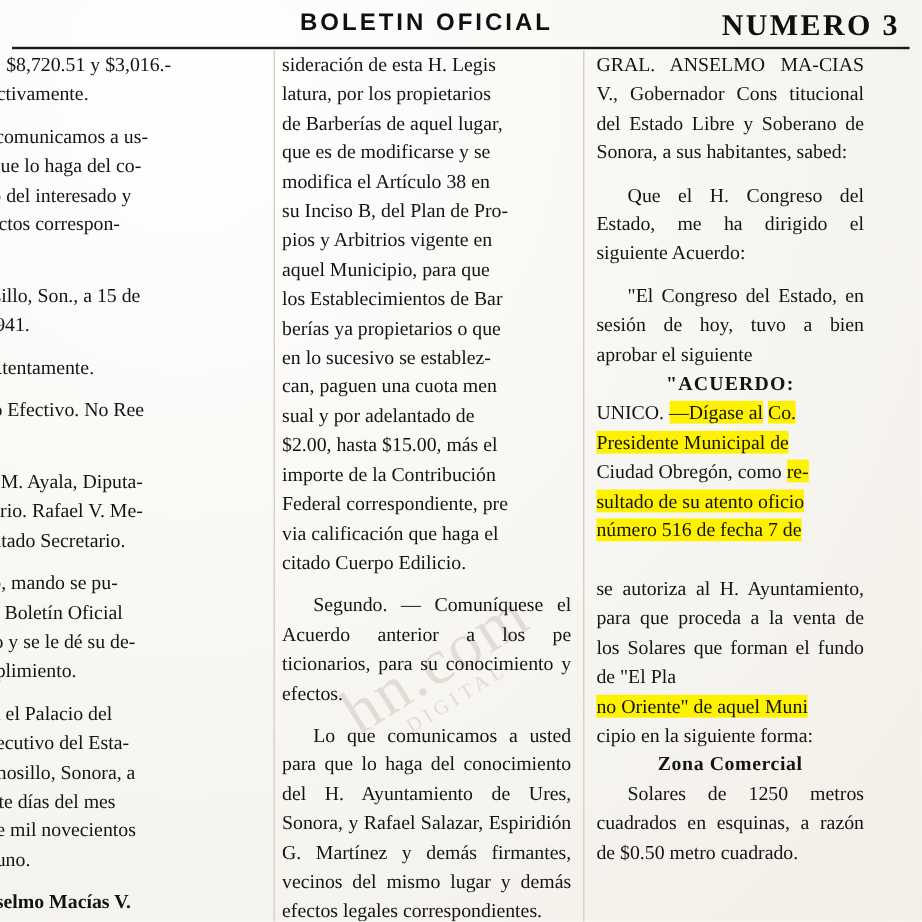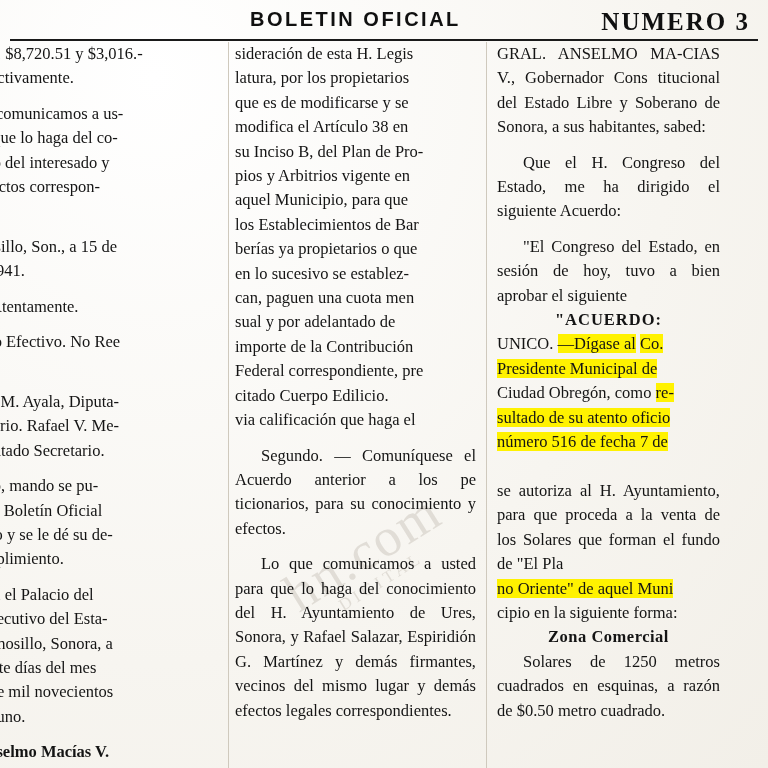--- a/index.html
+++ b/index.html
@@ -204,34 +204,36 @@
         <p class="p">ta y uno.</p>
         <div class="gap"></div>
         <p class="p bold">. Anselmo Macías V.</p>
         <p class="p">rio. de Gobierno,</p>
       </div>
     </div>
 
     <div class="col col-2">
       <p class="p">sideración de esta H. Legis</p>
       <p class="p">latura, por los propietarios</p>
+      <p class="p">de Barberías de aquel lugar,</p>
       <p class="p">que es de modificarse y se</p>
       <p class="p">modifica el Artículo 38 en</p>
       <p class="p">su Inciso B, del Plan de Pro-</p>
       <p class="p">pios y Arbitrios vigente en</p>
       <p class="p">aquel Municipio, para que</p>
       <p class="p">los Establecimientos de Bar</p>
       <p class="p">berías ya propietarios o que</p>
       <p class="p">en lo sucesivo se establez-</p>
       <p class="p">can, paguen una cuota men</p>
       <p class="p">sual y por adelantado de</p>
+      <p class="p">$2.00, hasta $15.00, más el</p>
       <p class="p">importe de la Contribución</p>
       <p class="p">Federal correspondiente, pre</p>
+      <p class="p">via calificación que haga el</p>
       <p class="p">citado Cuerpo Edilicio.</p>
-      <p class="p">via calificación que haga el</p>
       <div class="gap"></div>
       <p class="p indent">Segundo. — Comuníquese el Acuerdo anterior a los pe ticionarios, para su conocimiento y efectos.</p>
       <div class="gap"></div>
       <p class="p indent">Lo que comunicamos a usted para que lo haga del conocimiento del H. Ayuntamiento de Ures, Sonora, y Rafael Salazar, Espiridión G. Martínez y demás firmantes, vecinos del mismo lugar y demás efectos legales correspondientes.</p>
     </div>
 
     <div class="col col-3">
       <p class="p">GRAL. ANSELMO MA-CIAS V., Gobernador Cons titucional del Estado Libre y Soberano de Sonora, a sus habitantes, sabed:</p>
       <div class="gap"></div>
       <p class="p indent">Que el H. Congreso del Estado, me ha dirigido el siguiente Acuerdo:</p>

